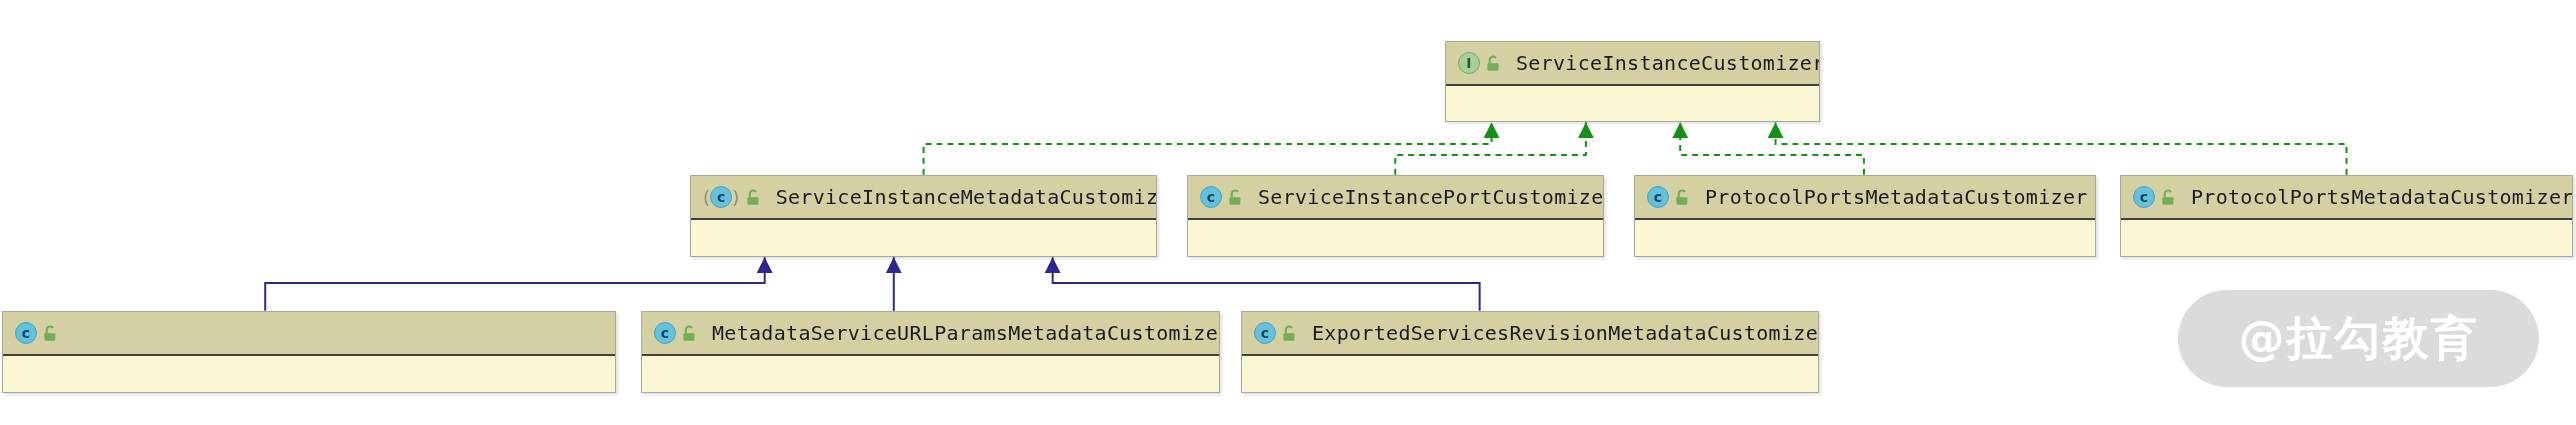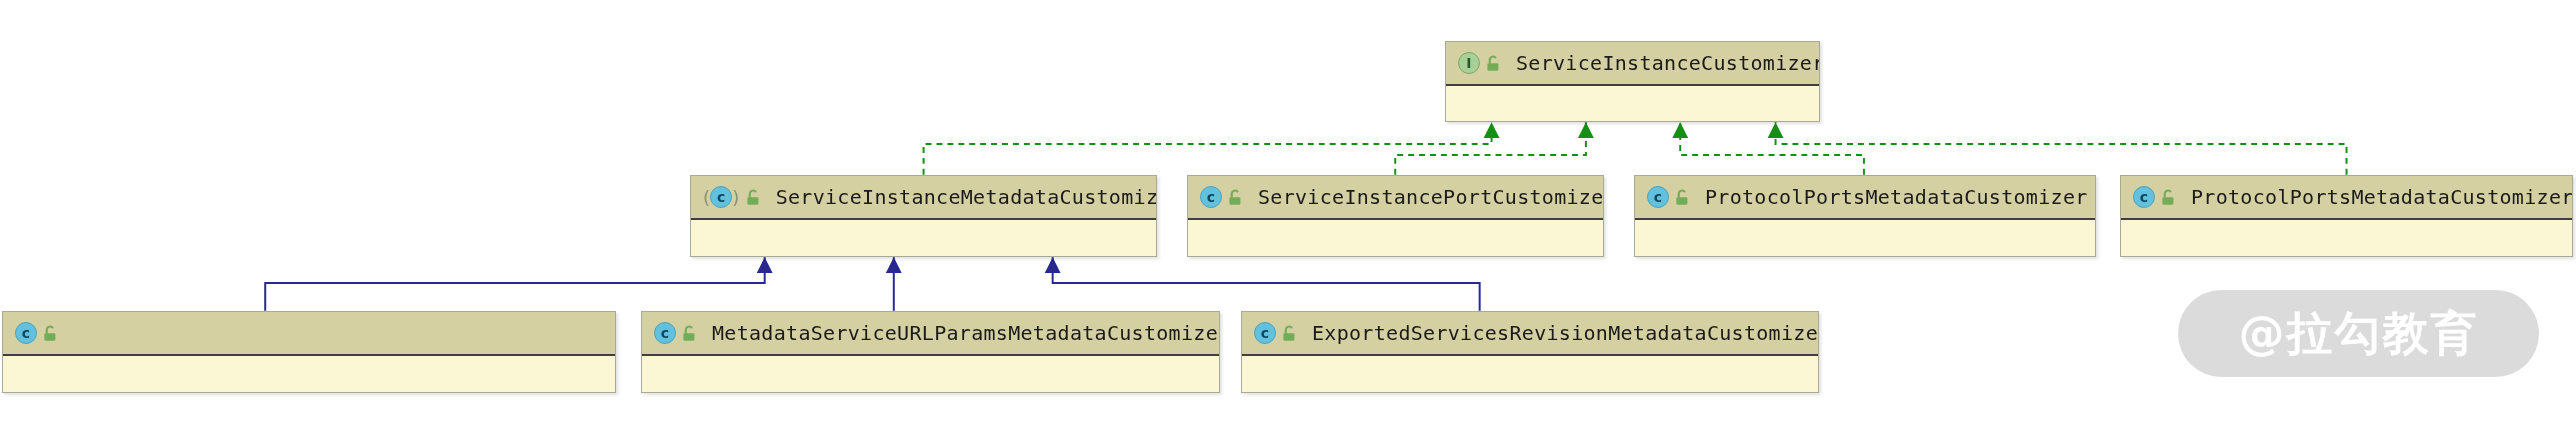--- a/index.html
+++ b/index.html
@@ -53,21 +53,21 @@
       <polygon points="1692,123 1684,139 1700,139" fill="#159015"></polygon>
       <polyline points="2363,176 2363,145 1788,145 1788,123" fill="none" stroke="#159015" stroke-width="2" stroke-dasharray="6 5"></polyline>
       <polygon points="1788,123 1780,139 1796,139" fill="#159015"></polygon>
       <polyline points="267,313 267,285 770,285 770,259" fill="none" stroke="#28288f" stroke-width="2"></polyline>
       <polygon points="770,259 762,275 778,275" fill="#28288f"></polygon>
       <polyline points="900,313 900,259" fill="none" stroke="#28288f" stroke-width="2"></polyline>
       <polygon points="900,259 892,275 908,275" fill="#28288f"></polygon>
       <polyline points="1490,313 1490,285 1060,285 1060,259" fill="none" stroke="#28288f" stroke-width="2"></polyline>
       <polygon points="1060,259 1052,275 1068,275" fill="#28288f"></polygon>
     </svg>
-  <div id="watermark" style="left: 2178px; top: 290px; width: 361px; height: 87px;">
+  <div id="watermark" style="left: 2178px; top: 290px; width: 361px; height: 97px;">
     <span>@拉勾教育</span>
   </div>
 <div class="node interface" style="left: 1445px; top: 41px; width: 375px; height: 81px;">
     <div class="hdr">
 
       <span class="type-icon">I</span>
 
       <svg class="lock" viewBox="0 0 16 16" aria-hidden="true">
         <path class="shackle" d="M5.1 8.4 V5.4 A3 3 0 0 1 10.6 3.6" fill="none" stroke-width="1.9"></path>
         <rect class="lock-body" x="3" y="8.2" width="9.8" height="6.6" rx="1"></rect>

